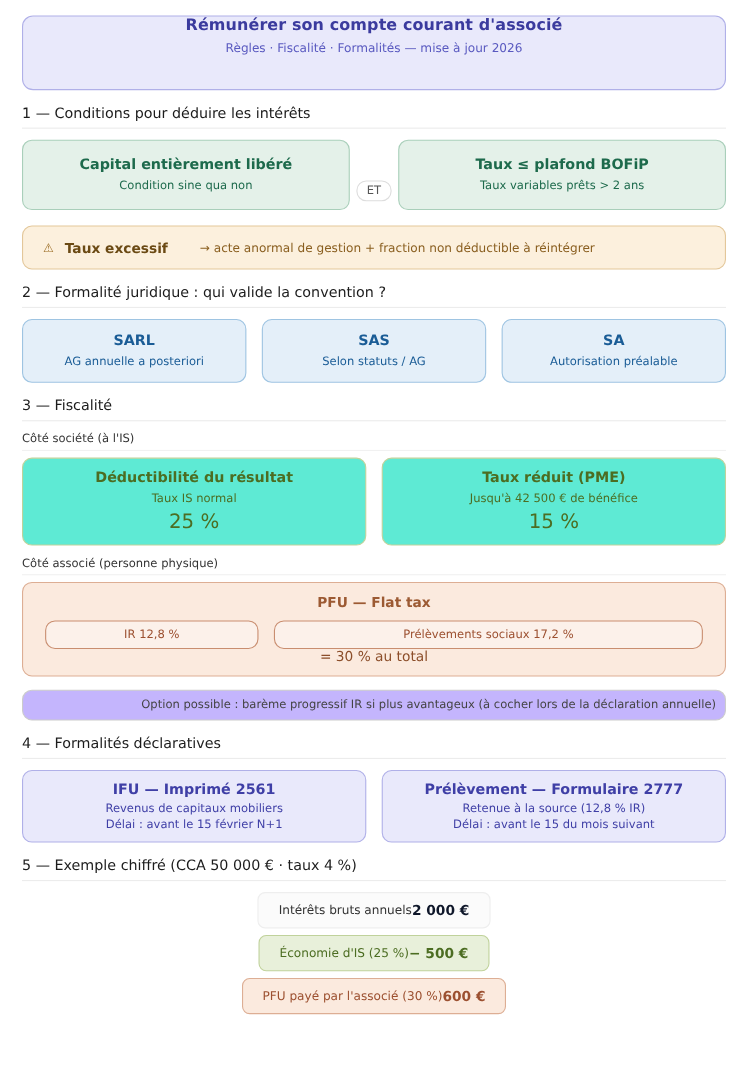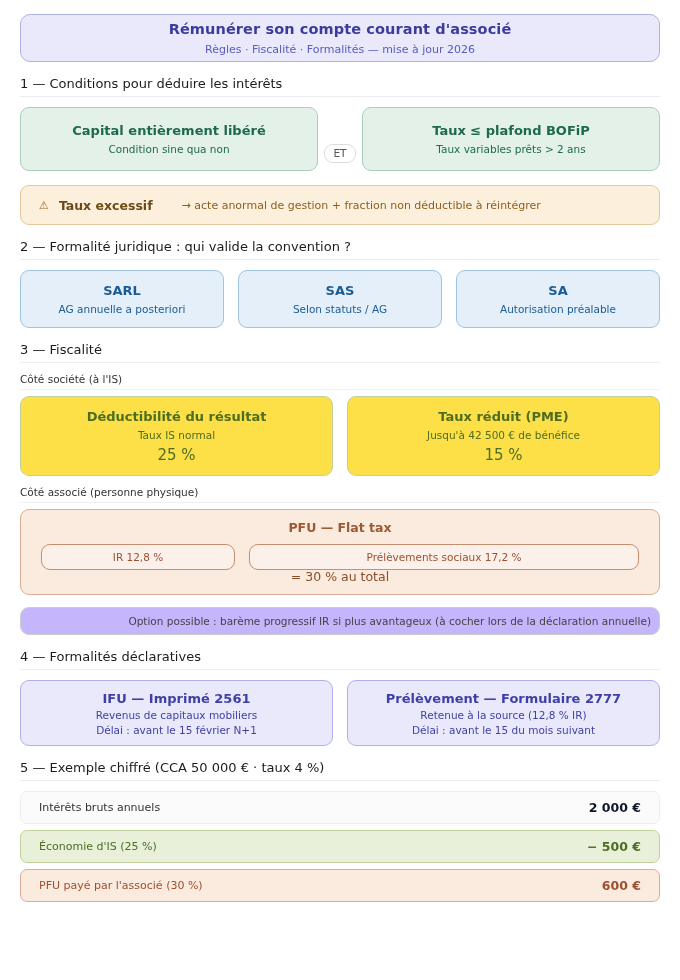--- a/index.html
+++ b/index.html
@@ -18,28 +18,28 @@
     position: relative;
     width: 680px;
     height: 980px;
     box-sizing: border-box;
     padding: 14px 20px 0 20px;
   }
 
   
   .header {
     box-sizing: border-box;
-    height: 48px;
+    height: 68px;
     border: 1px solid #b0b0e8;
     border-radius: 10px;
     background: #e9e9fb;
     display: flex;
     flex-direction: column;
     align-items: center;
-    justify-content: center;
+    justify-content: flex-start;
     gap: 6px;
   }
   .header-title {
     font-size: 14.5px;
     color: #3b3b9e;
     font-weight: bold;
     letter-spacing: .1px;
   }
   .header-sub {
     font-size: 11px;
@@ -83,31 +83,31 @@
     flex: 1 1 0;
   }
   .card .t {
     font-size: 13px;
     font-weight: bold;
   }
   .card .s {
     font-size: 10.5px;
   }
   .card .v {
-    font-size: 15px;
+    font-size: 18px;
   }
 
   
   .green  { background:#e4f1e9; border-color:#a9cfba; }
   .green .t, .green .s, .green .v { color:#1d6a4c;text-align:right; }
 
   .blue   { background:#e4eff9; border-color:#9ec4e2; }
   .blue .t, .blue .s, .blue .v { color:#1a5c96; }
 
-  .olive  { background:#fde047; border-color:#c0d29b; }
+  .olive  { background:#5eead4; border-color:#c0d29b; }
   .olive .t, .olive .s, .olive .v { color:#4c6d22; }
 
   .purple { background:#e9e9fb; border-color:#b0b0e8; }
   .purple .t, .purple .s, .purple .v { color:#3f3fa6; }
 
   
   .s1 { margin-top: 10px; display:flex; align-items:center; gap:0; }
   .s1 .card { height: 64px; }
   .et-wrap {
     width: 44px;
@@ -195,21 +195,21 @@
     color: #444444;
     padding: 7px 8px;
     text-align: right;
   }
 
   
   .s4 { margin-top: 10px; }
   .s4 .card { height: 66px; gap: 3px; }
 
   
-  .tbl { margin-top: 10px; display: flex; flex-direction: column; gap: 6px; }
+  .tbl { margin-top: 10px; display: flex; flex-direction: column; gap: 6px; align-items: center; }
   .trow {
     box-sizing: border-box;
     height: 33px;
     border-radius: 7px;
     border: 1px solid #eeeeee;
     background: #fbfbfb;
     display: flex;
     align-items: center;
     justify-content: space-between;
     padding: 0 18px;

